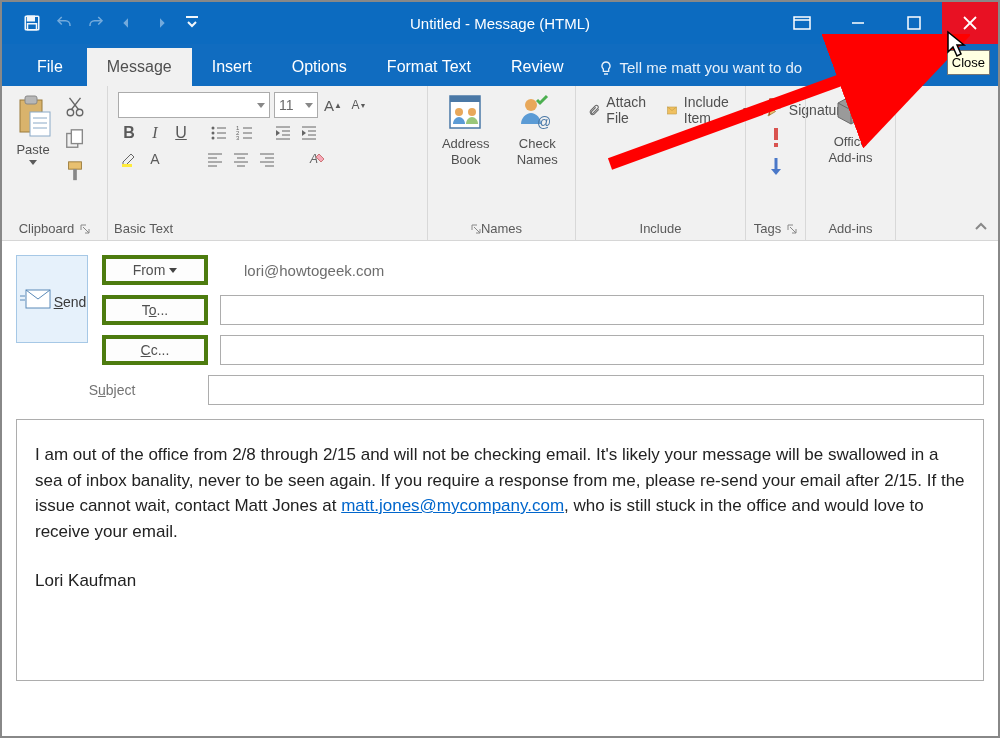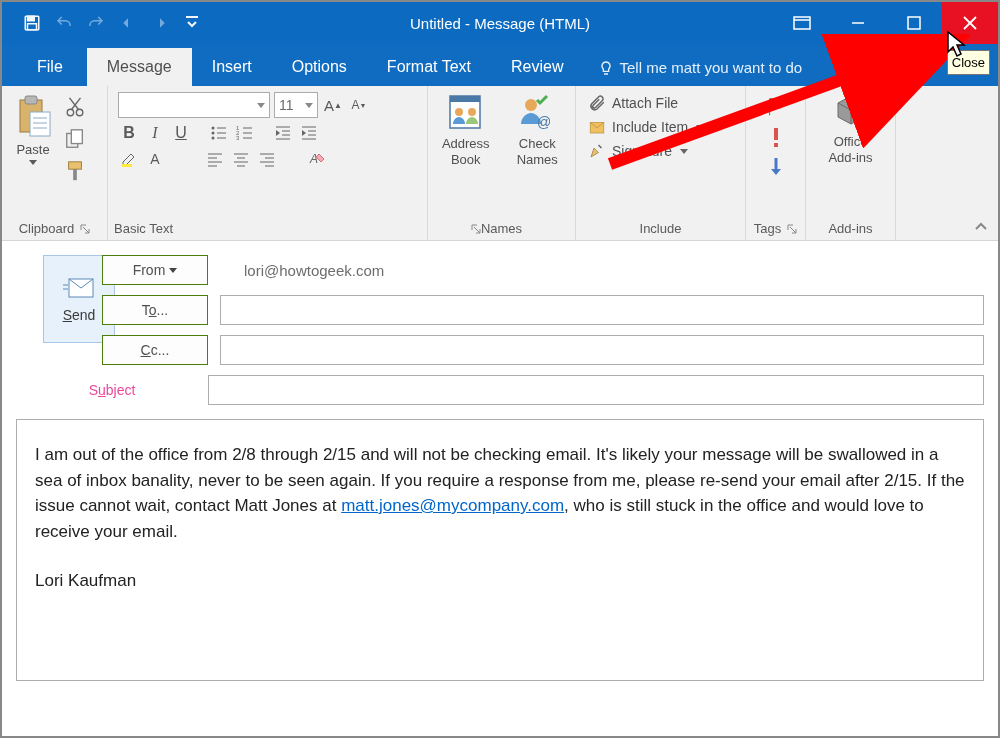--- a/index.html
+++ b/index.html
@@ -39,37 +39,37 @@
 .size-box { width: 44px; height: 26px; border: 1px solid #ababab; background: #fff; display: flex; align-items: center; padding: 0 4px; font-size: 14px; color: #6a6a6a; justify-content: space-between; }
 .rb { width: 22px; height: 22px; display: flex; align-items: center; justify-content: center; color: #5a5a5a; }
 .rb svg { width: 18px; height: 18px; }
 
 .names { width: 148px; }
 .names-inner { display: flex; gap: 8px; justify-content: center; padding-top:2px;}
 .big-btn { display: flex; flex-direction: column; align-items: center; width: 64px; text-align: center; font-size: 13px; color: #505050; line-height: 1.2; }
 .big-btn svg { margin-bottom: 4px; }
 
 .include { width: 170px; }
-.include-inner { display: flex; flex-direction: column; gap: 6px; padding-top: 4px; padding-left: 6px; }
+.include-inner { display: flex; gap: 14px; padding-top: 4px; padding-left: 6px; }
 .inc-row { display: flex; align-items: center; gap: 6px; font-size: 14px; color: #505050; }
 
 .tags { width: 60px; gap: 16px; }
 .tags-inner { display: flex; flex-direction: column; align-items: center; gap: 8px; padding-top: 6px; }
 
 .addins { width: 90px; }
 .collapse-caret { position: absolute; right: 10px; bottom: 6px; }
 
 .compose { padding: 14px 14px 0 14px; }
 .header-row { display: flex; align-items: center; margin-bottom: 10px; }
 .send-col { width: 86px; }
-.send-btn { width: 72px; height: 88px; border: 1px solid #a6c8e6; background: #e6f1fb; display: flex; flex-direction: column; align-items: center; justify-content: center; font-size: 14px; color: #3a3a3a; margin-left: 27px; }
-.field-btn { width: 106px; height: 30px; border: 1px solid #4d7c0f; background: #fdfdfd; display: flex; align-items: center; justify-content: center; font-size: 14px; color: #505050; }
+.send-btn { width: 72px; height: 88px; border: 1px solid #a6c8e6; background: #e6f1fb; display: flex; align-items: center; justify-content: center; font-size: 14px; color: #3a3a3a; }
+.field-btn { width: 106px; height: 30px; border: 4px solid #4d7c0f; background: #fdfdfd; display: flex; align-items: center; justify-content: center; font-size: 14px; color: #505050; }
 .field-input { flex: 1; height: 30px; border: 1px solid #adadad; background: #fff; margin-left: 12px; font-size: 14px; padding: 0 6px; }
 .from-val { margin-left: 36px; font-size: 15px; color: #6d6d6d; }
-.subject-lbl { width: 192px; text-align: center; font-size: 14px; color: #ec4899; }
+.subject-lbl { width: 192px; text-align: center; font-size: 14px; color: #737373; }
 
 .body-area { margin: 14px; border: 1px solid #adadad; padding: 22px 18px; font-size: 17px; color: #222; line-height: 1.5; height: 262px; }
 .body-area a { color: #0066cc; }
 .sig { margin-top: 24px; }
 
 .arrow-overlay { position: absolute; left: 598px; top: 32px; z-index: 15; pointer-events: none; }
 .cursor-overlay { position: absolute; right: 30px; top: 28px; z-index: 22; pointer-events: none; }
 
 .caret-dn { display:inline-block; width:0; height:0; border-left:4px solid transparent; border-right:4px solid transparent; border-top:5px solid currentColor; vertical-align:middle;}
 .underline { text-decoration: underline; }

